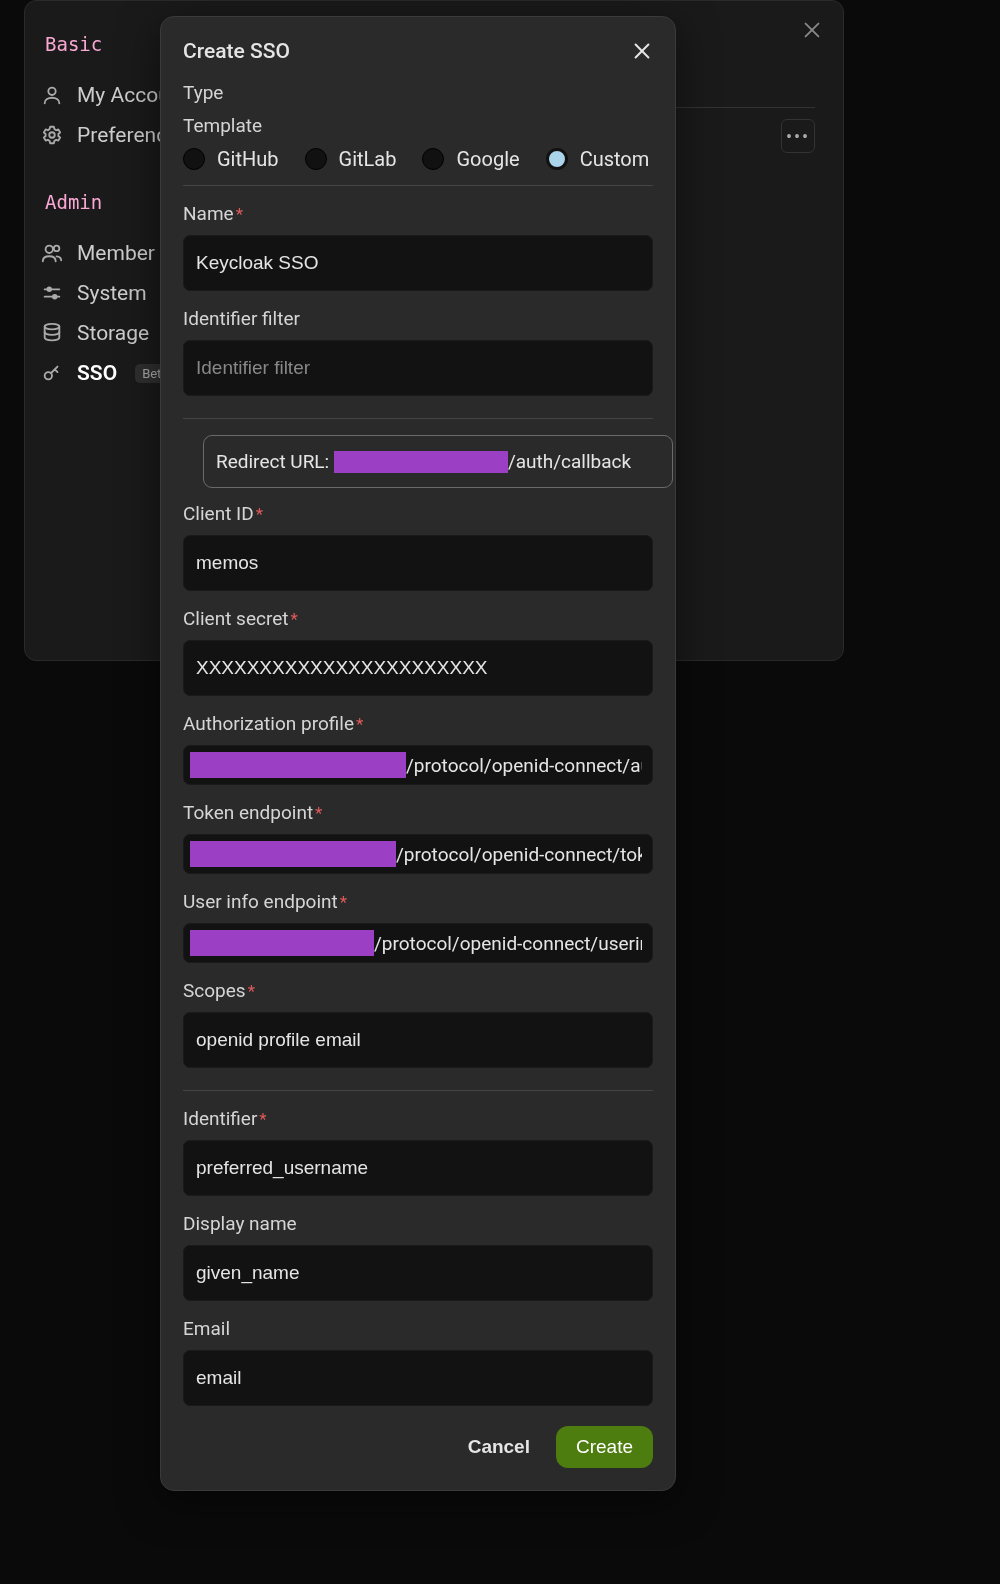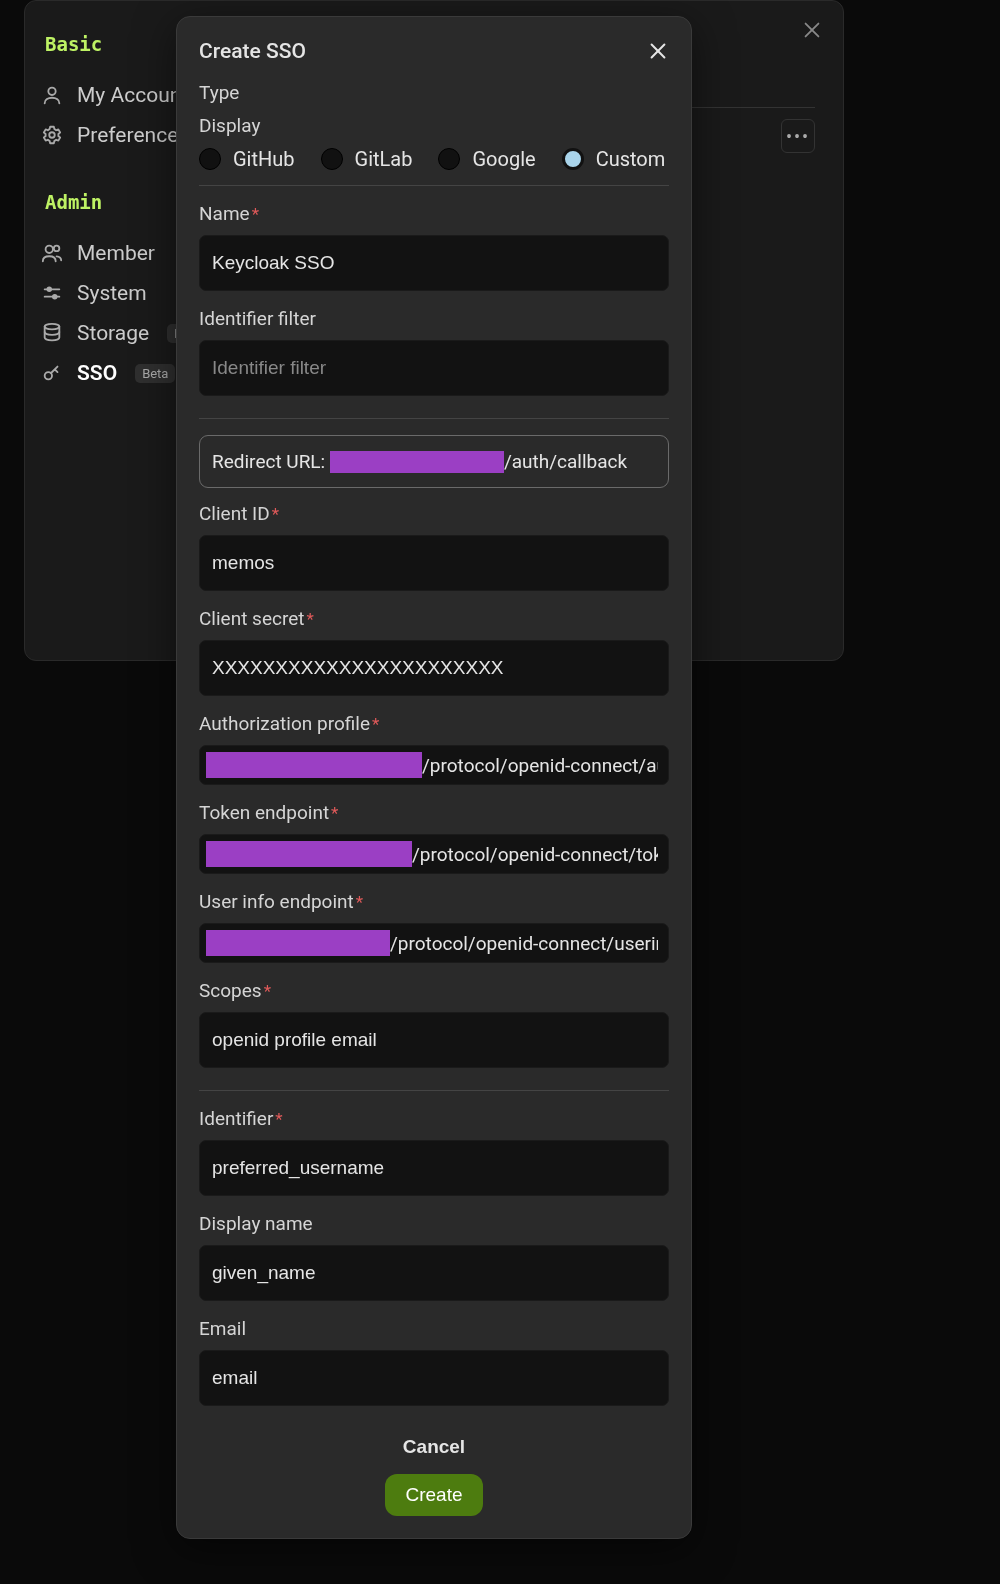--- a/index.html
+++ b/index.html
@@ -39,24 +39,23 @@
   .sidebar {
     position: absolute;
     left: 16px;
     top: 32px;
     width: 230px;
   }
 
   .sidebar-section {
     font-family: ui-monospace, SFMono-Regular, Menlo, Monaco, Consolas, monospace;
     font-size: 19px;
-    color: #bef264;
+    color: #f9a8d4;
     margin-bottom: 20px;
     padding-left: 4px;
-    font-weight: bold;
   }
 
   .sidebar-item {
     display: flex;
     align-items: center;
     gap: 14px;
     padding: 8px 0 8px 0;
     font-size: 21px;
     color: #ccc;
     cursor: pointer;
@@ -110,21 +109,21 @@
     left: 260px;
     right: 28px;
     top: 106px;
     height: 1px;
     background: #333;
   }
 
   
   .modal {
     position: absolute;
-    left: 176px;
+    left: 160px;
     top: 16px;
     width: 516px;
     background: #2a2a2a;
     border: 1px solid #3a3a3a;
     border-radius: 14px;
     padding: 22px 22px 22px 22px;
     box-shadow: 0 10px 40px rgba(0,0,0,0.5);
   }
 
   .modal-header {
@@ -213,20 +212,21 @@
     border-radius: 9px;
     padding: 14px 12px;
     font-size: 19px;
     color: #e5e5e5;
     margin-bottom: 14px;
     display: flex;
     align-items: center;
     flex-wrap: nowrap;
     white-space: nowrap;
     overflow: hidden;
+    margin-left: 20px;
   }
   .redact {
     display: inline-block;
     background: #9b3fc4;
     height: 22px;
     flex-shrink: 0;
   }
 
   .endpoint-input {
     width: 100%;
@@ -245,24 +245,23 @@
     color: #e5e5e5;
     font-size: 19px;
     white-space: nowrap;
     overflow: hidden;
     text-overflow: clip;
   }
 
   .modal-actions {
     display: flex;
     justify-content: flex-end;
-    gap: 6px;
+    gap: 22px;
     align-items: center;
     margin-top: 4px;
-    flex-direction: column;
   }
   .btn-cancel {
     background: transparent;
     border: none;
     color: #e5e5e5;
     font-size: 19px;
     font-weight: 600;
     cursor: pointer;
     padding: 10px 4px;
   }
@@ -375,21 +374,21 @@
         <line x1="5" y1="5" x2="19" y2="19"></line>
           <line x1="19" y1="5" x2="5" y2="19"></line>
       </svg>
     </div>
   </div>
 
   
   <div class="field-label">Type</div>
 
   
-  <div class="field-label">Display</div>
+  <div class="field-label">Template</div>
   <div class="radio-row">
     <div class="radio-opt">
       <span class="radio-dot"></span>
       <span>GitHub</span>
     </div>
     <div class="radio-opt">
       <span class="radio-dot"></span>
       <span>GitLab</span>
     </div>
     <div class="radio-opt">

